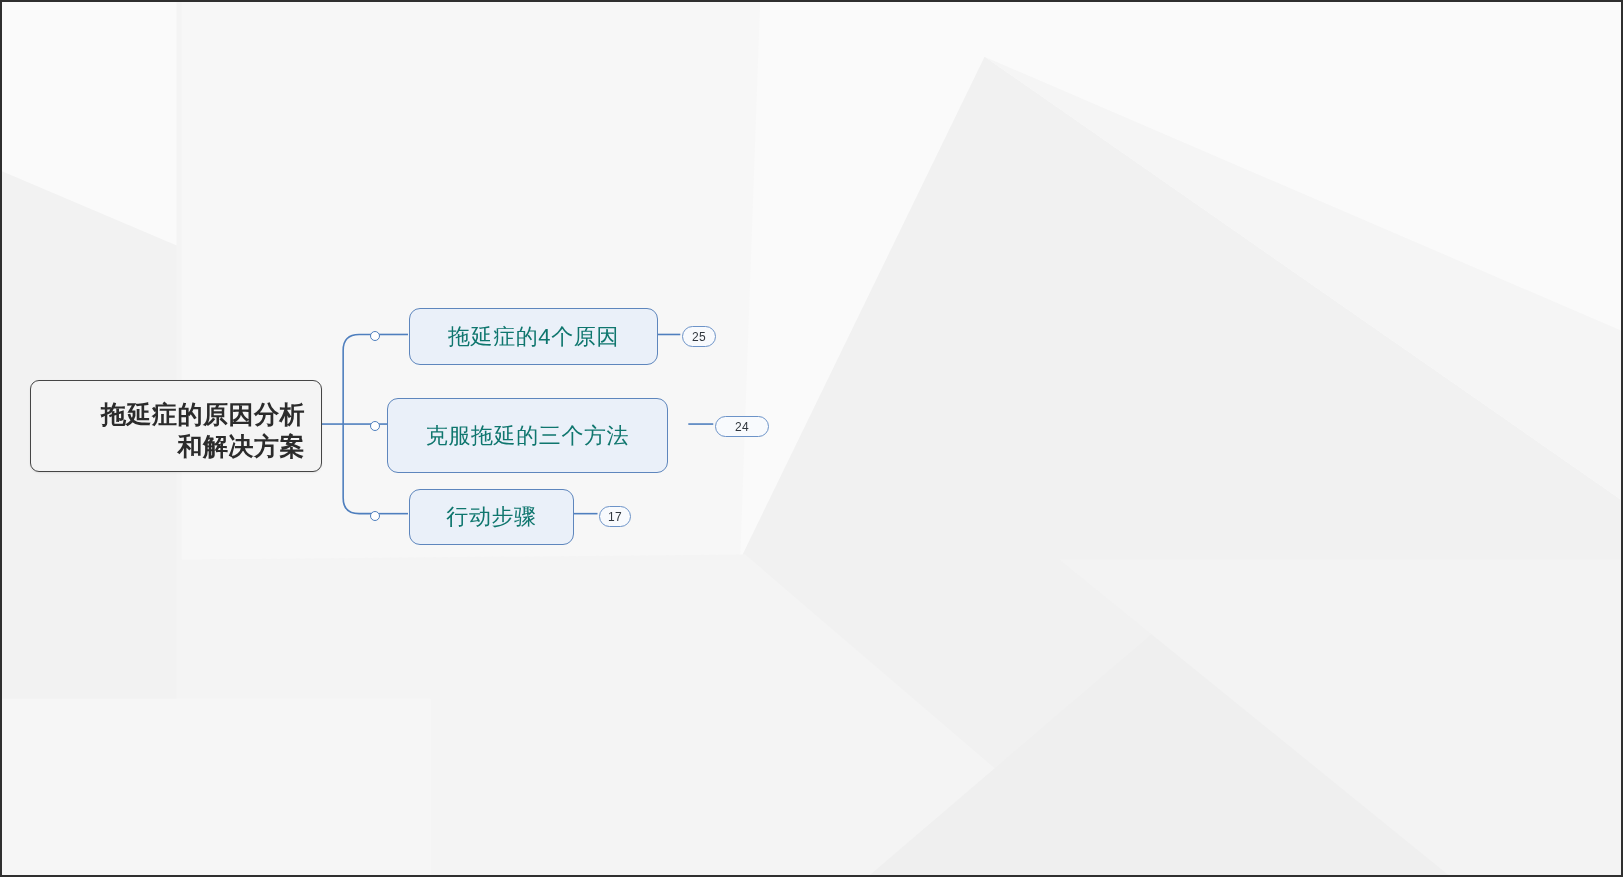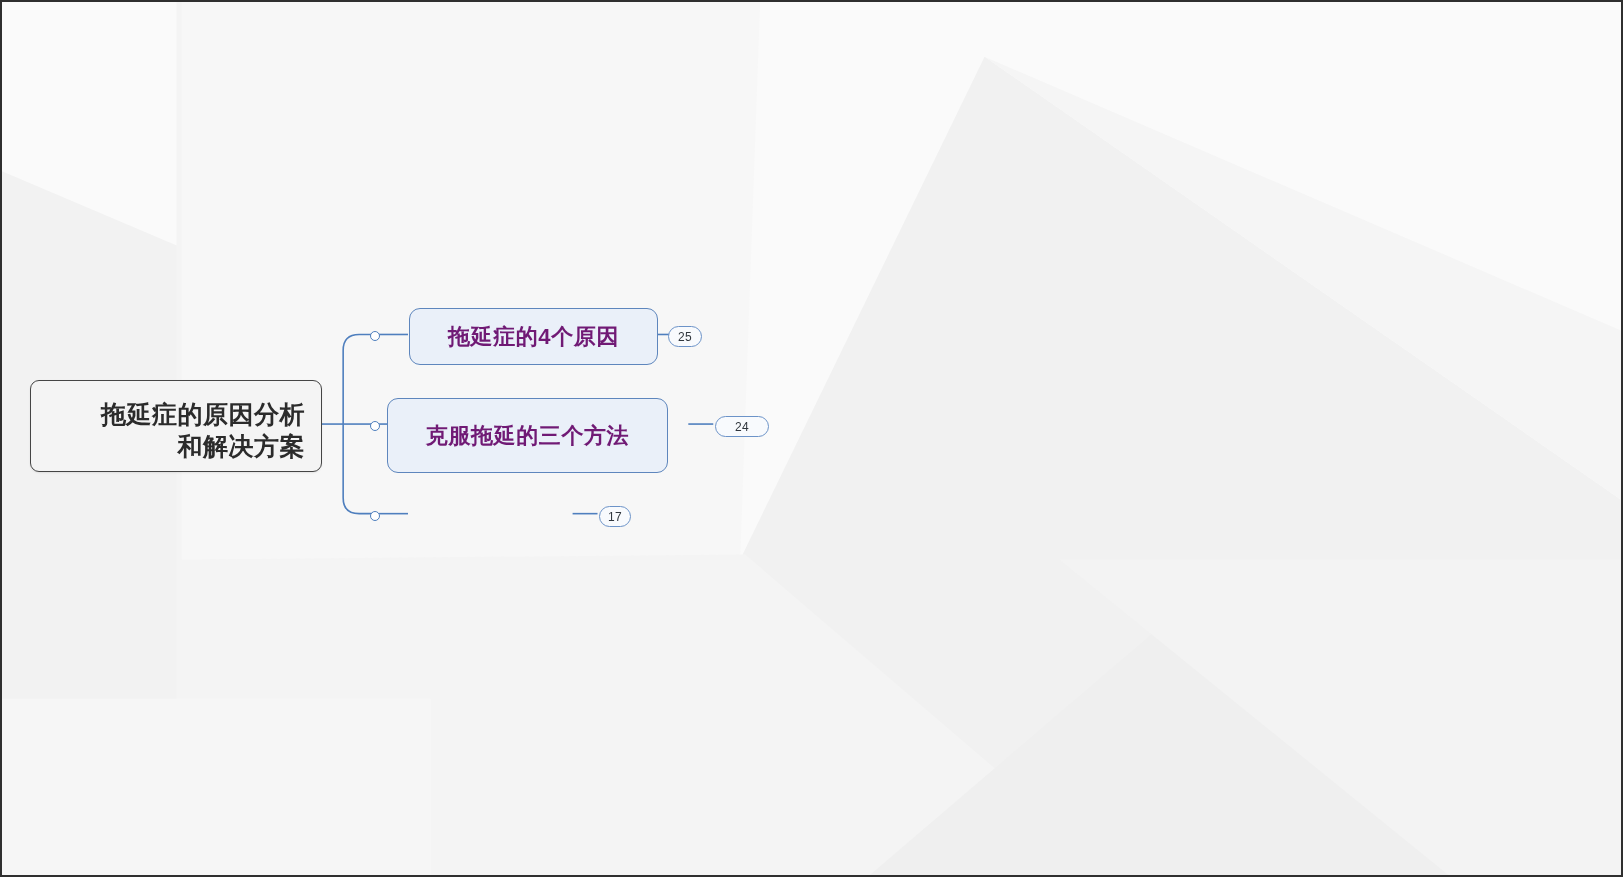--- a/index.html
+++ b/index.html
@@ -68,22 +68,22 @@
   }
 
   .node-child {
     border: 1.5px solid #5e86bd;
     background: #eaf0f9;
     border-radius: 11px;
     justify-content: center;
   }
   .node-child .node-text {
     font-size: 22px;
-    font-weight: bold;
-    color: #701a75;
+    font-weight: normal;
+    color: #0f766e;
     letter-spacing: 0.6px;
     white-space: nowrap;
   }
 
   
   .badge {
     position: absolute;
     box-sizing: border-box;
     display: flex;
     align-items: center;
@@ -152,28 +152,31 @@
 和解决方案</div>
   </div>
 
   <div class="branch-dot" style="left:368px; top:329px;"></div>
   <div class="branch-dot" style="left:368px; top:419px;"></div>
   <div class="branch-dot" style="left:368px; top:509px;"></div>
 
   <div class="node node-child" style="left:407px; top:306px; width:249px; height:57px;">
     <div class="node-text">拖延症的4个原因</div>
   </div>
-  <div class="badge" style="left:666px; top:324px; width:34px;">
+  <div class="badge" style="left:680px; top:324px; width:34px;">
     <span>25</span>
   </div>
 
   <div class="node node-child" style="left:385px; top:396px; width:281px; height:75px;">
     <div class="node-text">克服拖延的三个方法</div>
   </div>
   <div class="badge" style="left:713px; top:414px; width:54px;">
     <span>24</span>
   </div>
 
+  <div class="node node-child" style="left:407px; top:487px; width:165px; height:56px;">
+    <div class="node-text">行动步骤</div>
+  </div>
   <div class="badge" style="left:597px; top:504px; width:32px;justify-content:center;">
     <span>17</span>
   </div>
 
 </div>
 
 </body></html>

